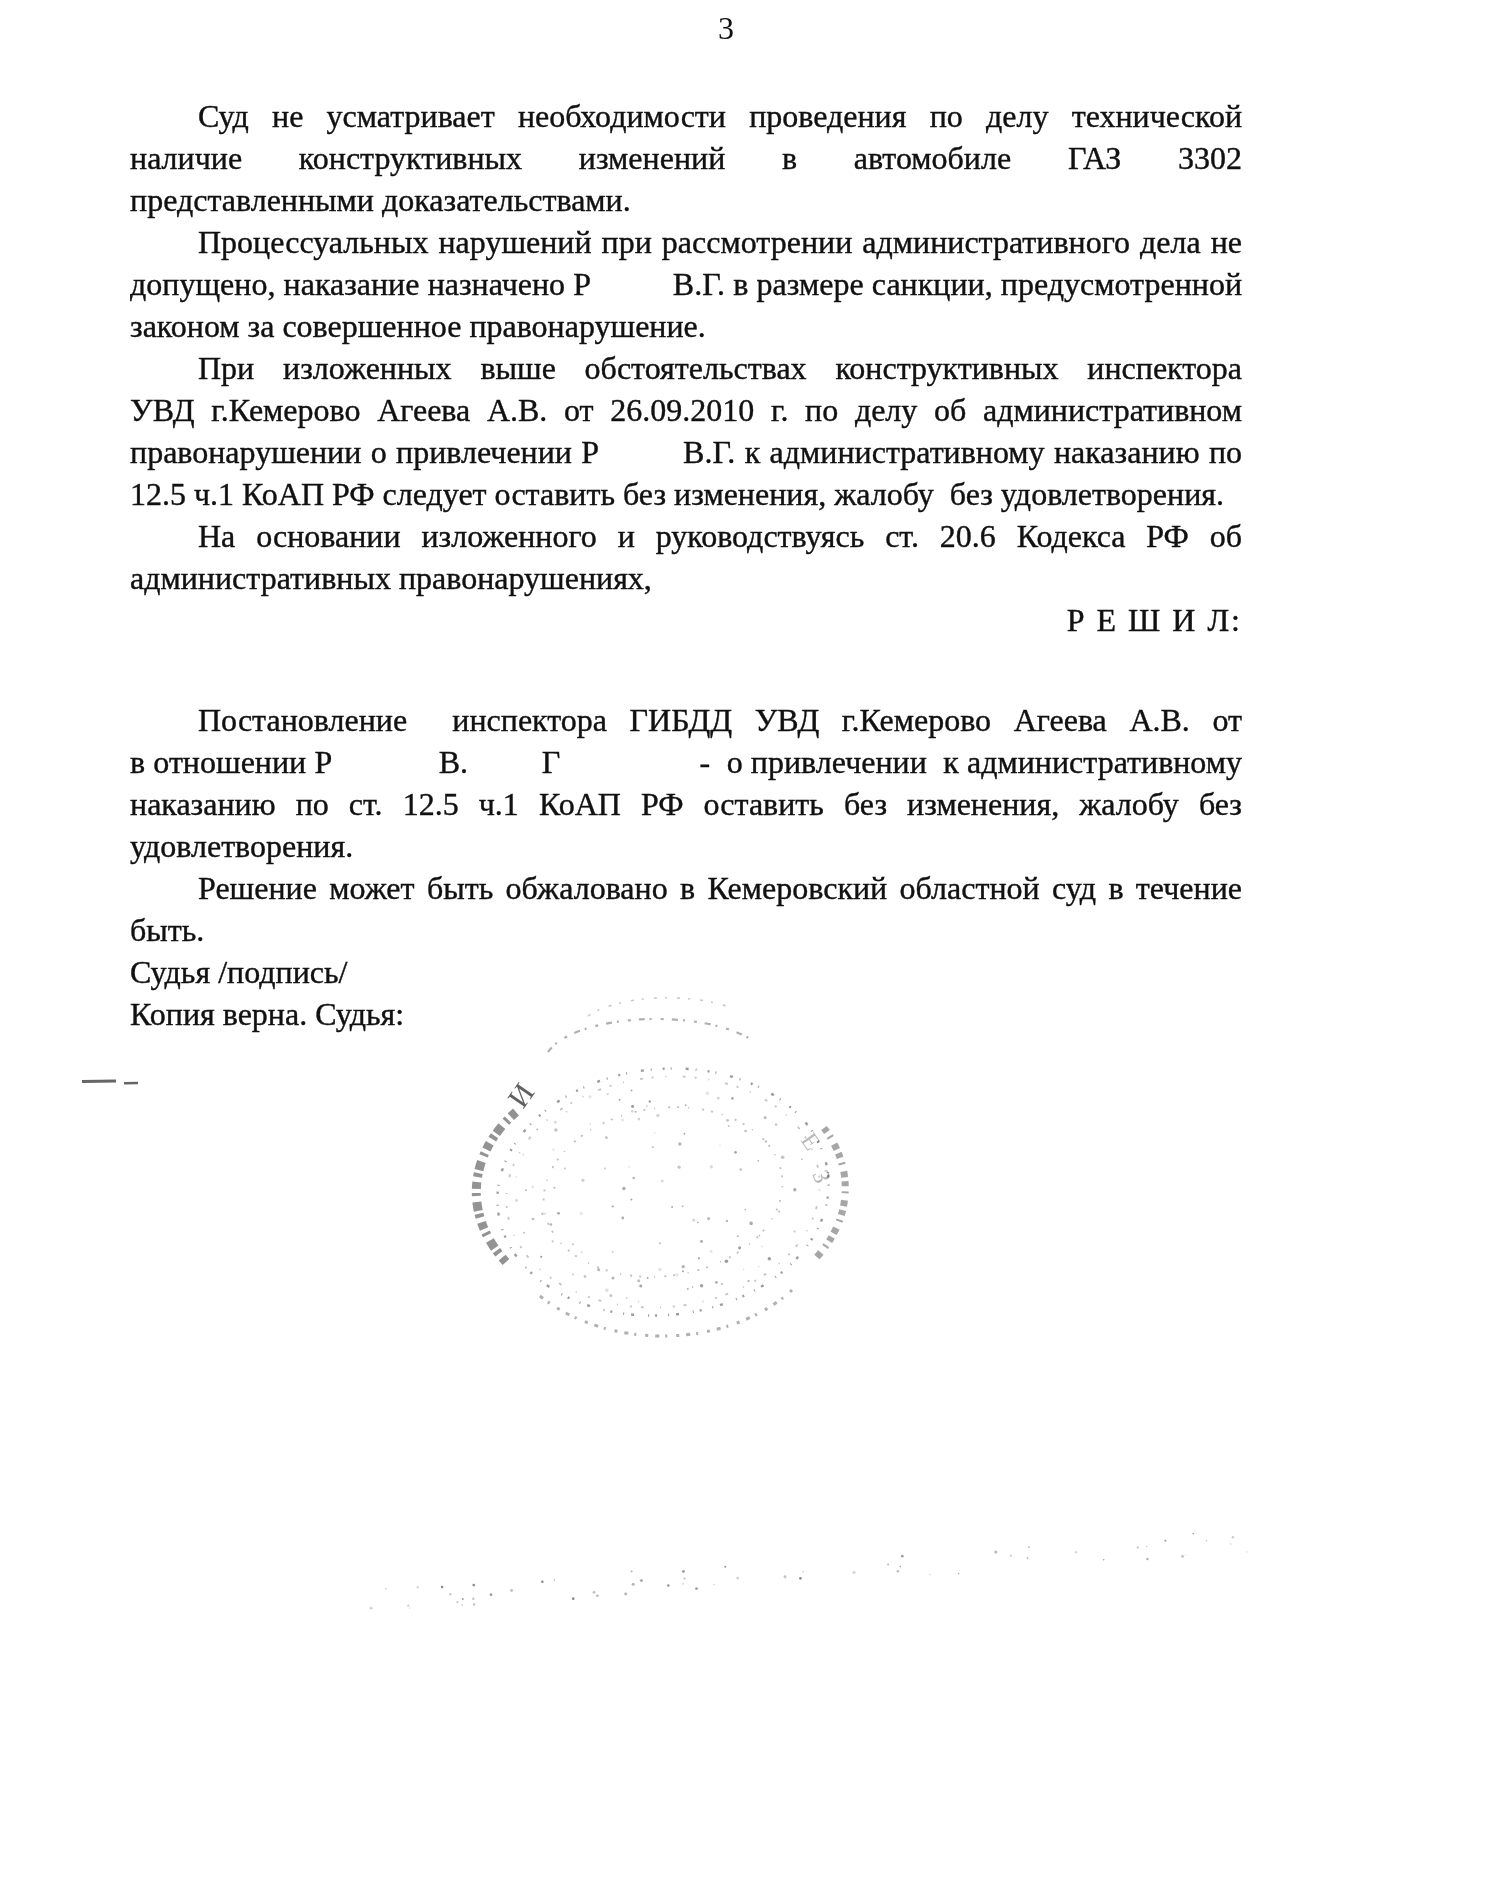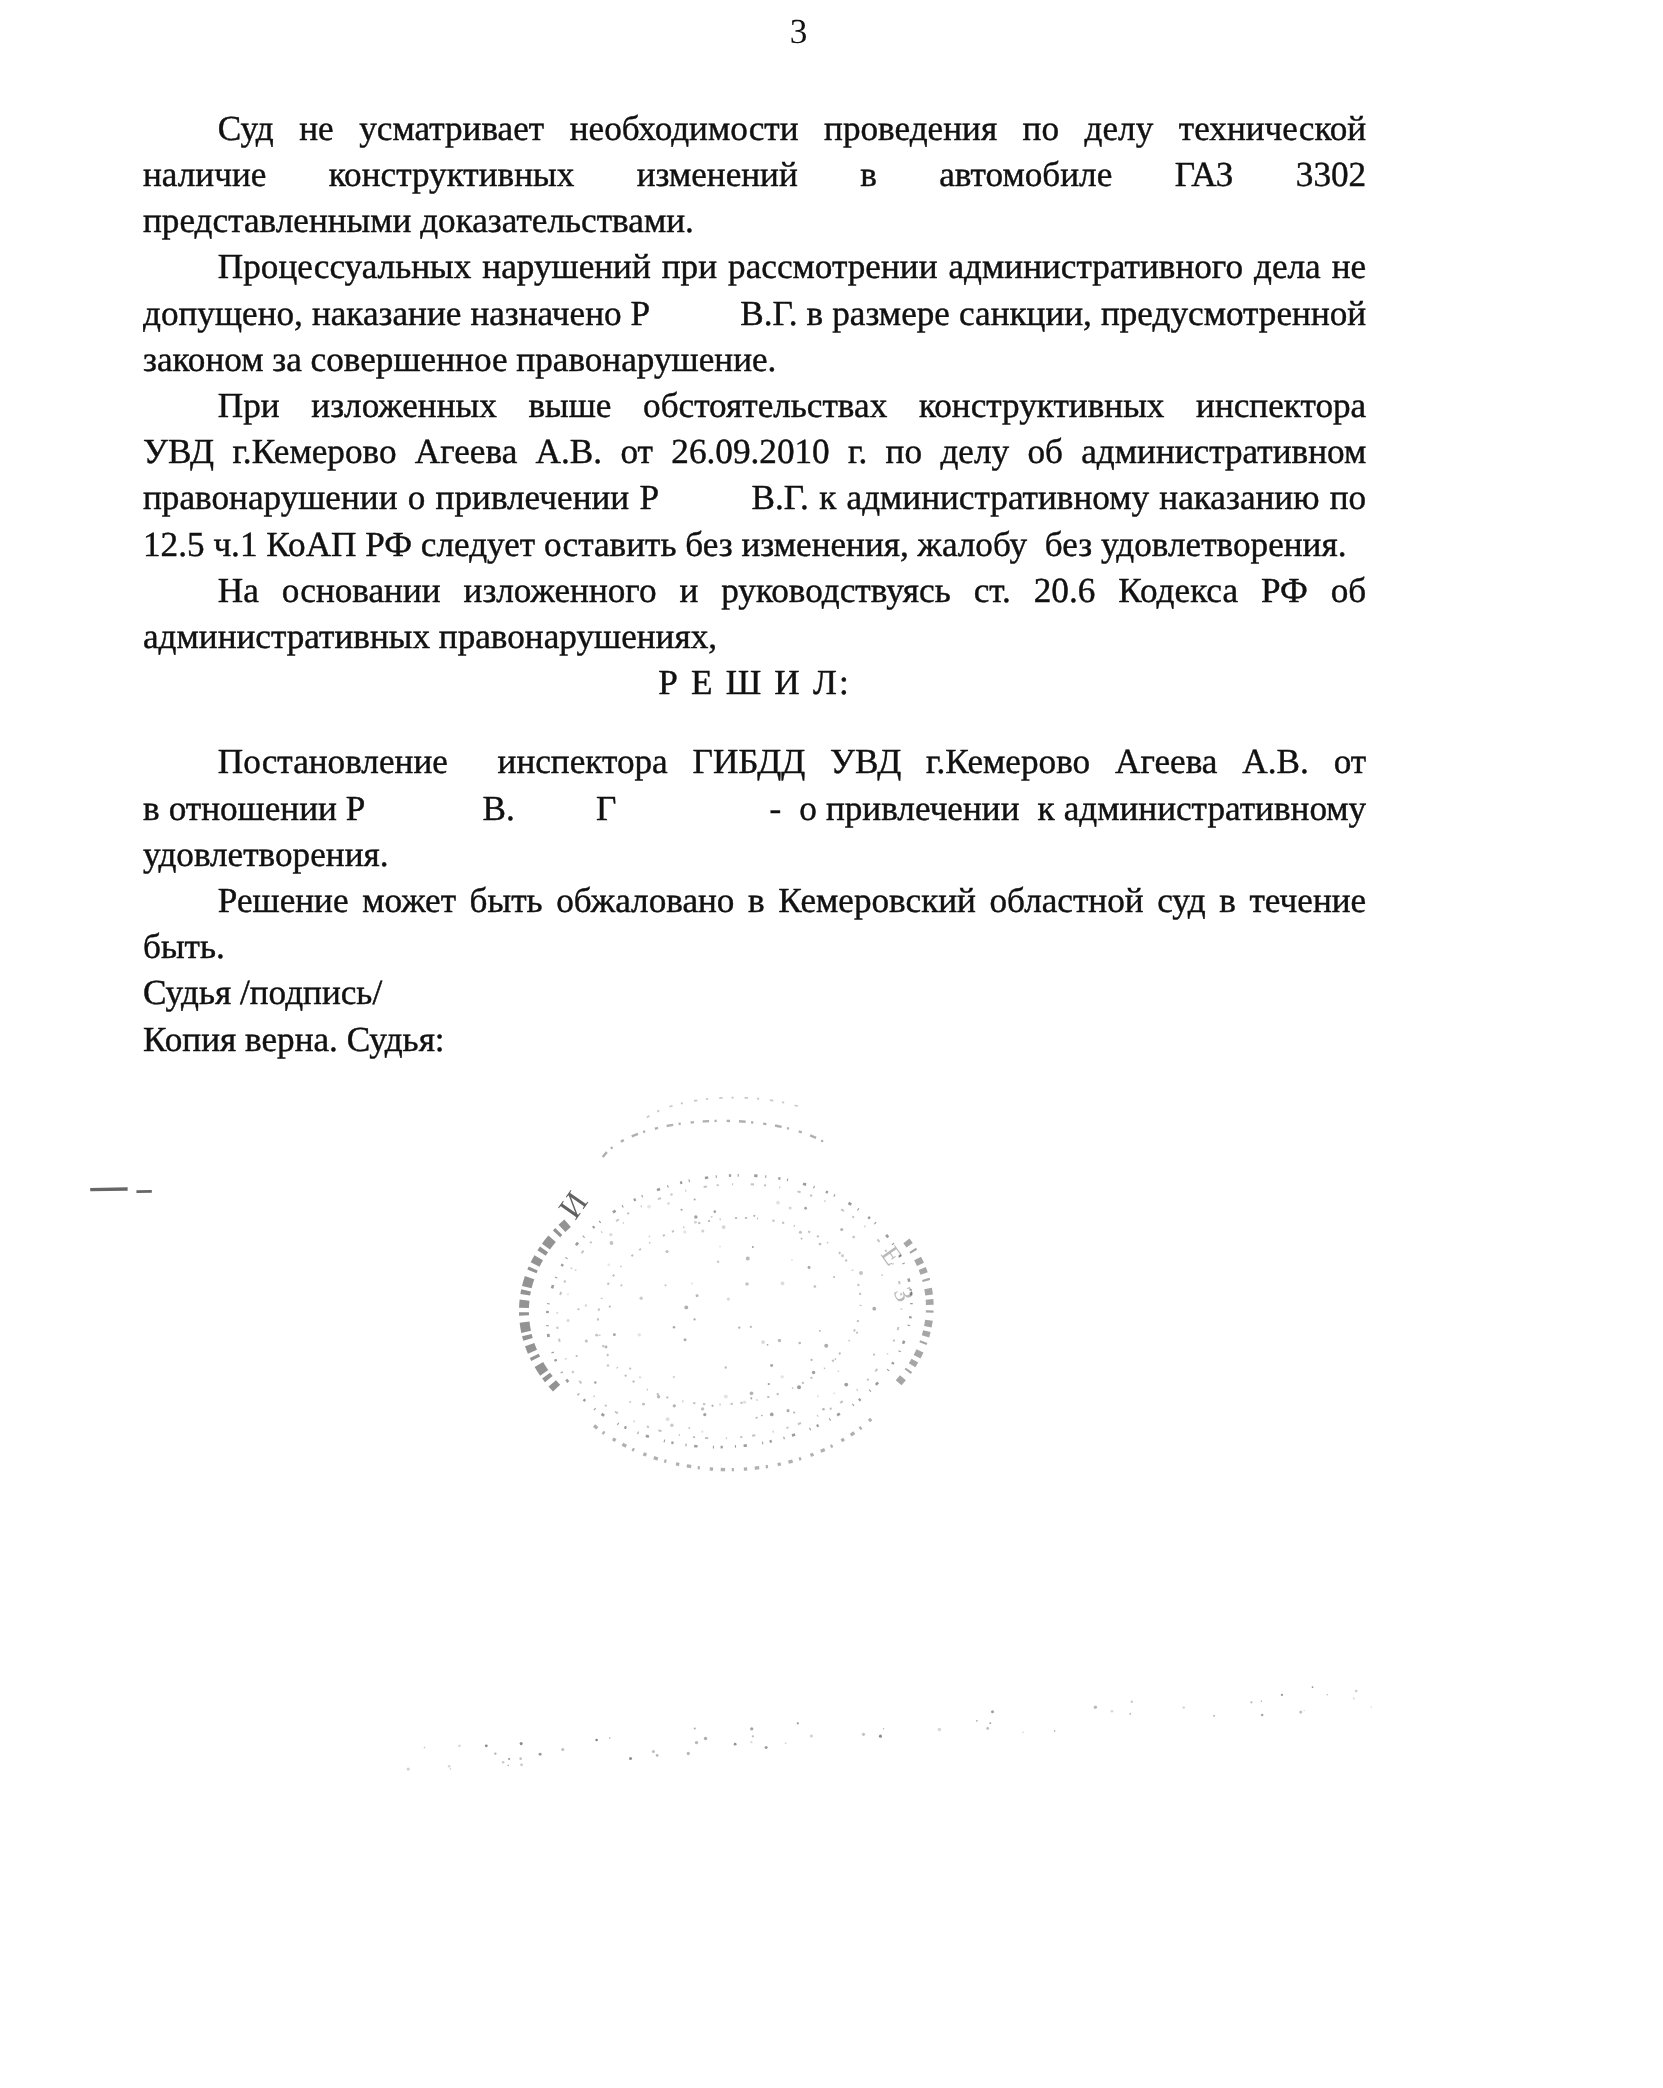--- a/index.html
+++ b/index.html
@@ -26,22 +26,22 @@
   .line{
     height:42px;line-height:42px;
     text-align:justify;text-align-last:justify;
     text-justify:inter-word;
     overflow:hidden;
   }
   .line.first{text-indent:68px;}
   .line.last{text-align-last:left;}
   .heading{
     height:42px;line-height:42px;
-    text-align:center;
-    margin-bottom:30px;
+    text-align:right;
+    margin-bottom:58px;
     letter-spacing:2px;
   }
   .plain{}
   .plain .line{text-align:left;text-align-last:left;text-indent:0;}
   .artifacts{
     position:absolute;left:0;top:0;width:1512px;height:1898px;
     pointer-events:none;
   }
 </style>
 </head>
@@ -69,20 +69,21 @@
         <div class="line last">12.5 ч.1 КоАП РФ следует оставить без изменения, жалобу&nbsp; без удовлетворения.</div>
       </div>
       <div class="block para">
         <div class="line first">На основании изложенного и руководствуясь ст. 20.6 Кодекса РФ об</div>
         <div class="line last">административных правонарушениях,</div>
       </div>
       <div class="block heading">Р Е Ш И Л:</div>
       <div class="block para">
         <div class="line first">Постановление&nbsp; инспектора ГИБДД УВД г.Кемерово Агеева А.В. от 26.09.2010 г.</div>
         <div class="line">в отношении Р&nbsp;&nbsp;&nbsp;&nbsp;&nbsp;&nbsp;&nbsp;&nbsp;&nbsp;&nbsp;&nbsp;&nbsp;&nbsp;В.&nbsp;&nbsp;&nbsp;&nbsp;&nbsp;&nbsp;&nbsp;&nbsp;&nbsp;Г&nbsp;&nbsp;&nbsp;&nbsp;&nbsp;&nbsp;&nbsp;&nbsp;&nbsp;&nbsp;&nbsp;&nbsp;&nbsp;&nbsp;&nbsp;&nbsp;&nbsp;-&nbsp; о привлечении&nbsp; к административному</div>
+        <div class="line">наказанию по ст. 12.5 ч.1 КоАП РФ оставить без изменения, жалобу без</div>
         <div class="line last">удовлетворения.</div>
       </div>
       <div class="block para">
         <div class="line first">Решение может быть обжаловано в Кемеровский областной суд в течение 10</div>
         <div class="line last">быть.</div>
       </div>
       <div class="block plain">
         <div class="line">Судья /подпись/</div>
         <div class="line last">Копия верна. Судья:</div>
       </div>

